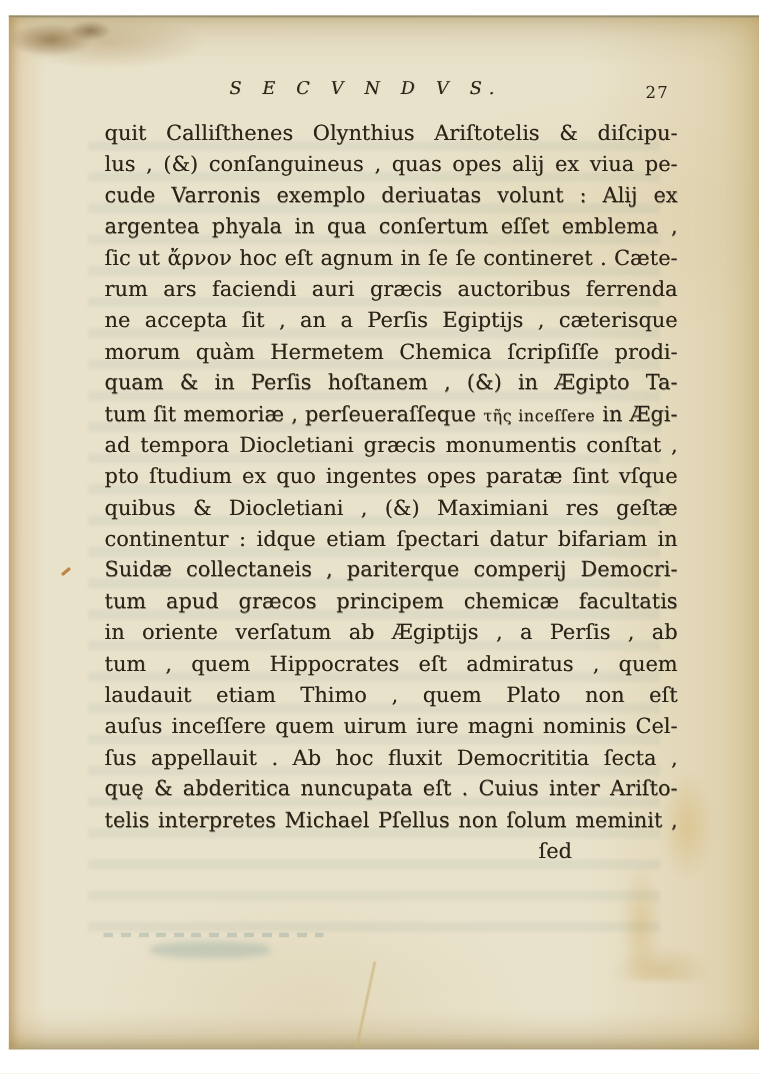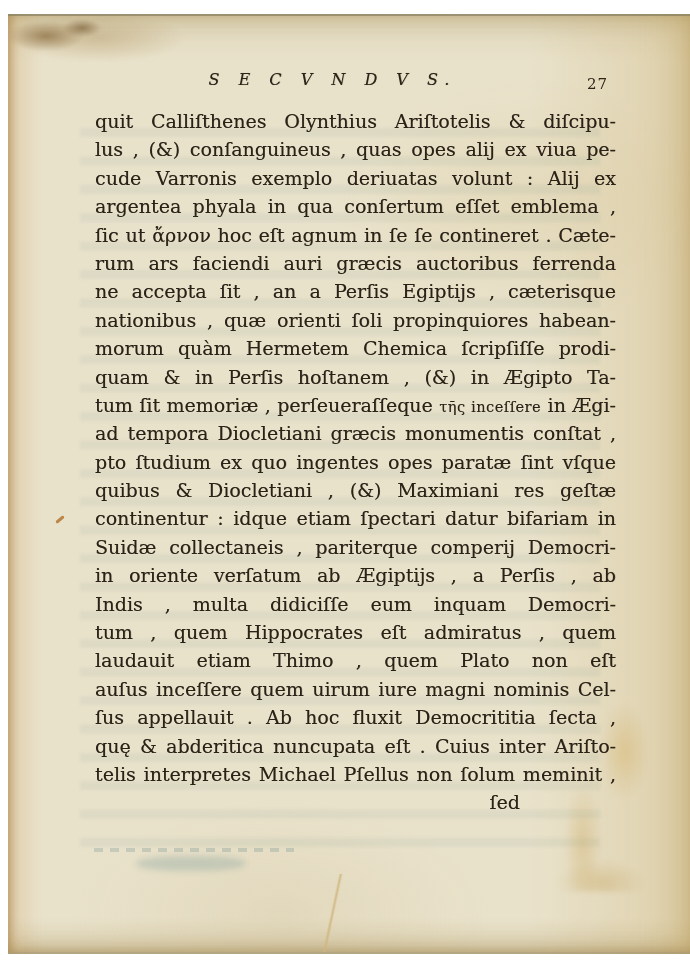--- a/index.html
+++ b/index.html
@@ -101,31 +101,30 @@
   </div>
 
   <div class="text">
     <div class="line">quit Calliſthenes Olynthius Ariſtotelis &amp; diſcipu-</div>
     <div class="line">lus , (&amp;) conſanguineus , quas opes alij ex viua pe-</div>
     <div class="line">cude Varronis exemplo deriuatas volunt : Alij ex</div>
     <div class="line">argentea phyala in qua conſertum eſſet emblema ,</div>
     <div class="line">ſic ut ἄρνον hoc eſt agnum in ſe ſe contineret . Cæte-</div>
     <div class="line">rum ars faciendi auri græcis auctoribus ferrenda</div>
     <div class="line">ne accepta ſit , an a Perſis Egiptijs , cæterisque</div>
-    <div class="line">nationibus , quæ orienti ſoli propinquiores habean-</div>
     <div class="line">morum quàm Hermetem Chemica ſcripſiſſe prodi-</div>
     <div class="line">quam &amp; in Perſis hoſtanem , (&amp;) in Ægipto Ta-</div>
     <div class="line"><span>tum ſit memoriæ , perſeueraſſeque </span><span class="greek">τῆς inceſſere</span><span> in Ægi-</span></div>
     <div class="line">ad tempora Diocletiani græcis monumentis conſtat ,</div>
     <div class="line">pto ſtudium ex quo ingentes opes paratæ ſint vſque</div>
     <div class="line">quibus &amp; Diocletiani , (&amp;) Maximiani res geſtæ</div>
     <div class="line">continentur : idque etiam ſpectari datur bifariam in</div>
     <div class="line">Suidæ collectaneis , pariterque comperij Democri-</div>
+    <div class="line">tum apud græcos principem chemicæ facultatis</div>
     <div class="line">in oriente verſatum ab Ægiptijs , a Perſis , ab</div>
-    <div class="line">Indis , multa didiciſſe eum inquam Democri-</div>
     <div class="line">tum , quem Hippocrates eſt admiratus , quem</div>
     <div class="line">laudauit etiam Thimo , quem Plato non eſt</div>
     <div class="line">auſus inceſſere quem uirum iure magni nominis Cel-</div>
     <div class="line">ſus appellauit . Ab hoc fluxit Democrititia ſecta ,</div>
     <div class="line">quę &amp; abderitica nuncupata eſt . Cuius inter Ariſto-</div>
     <div class="line">telis interpretes Michael Pſellus non ſolum meminit ,</div>
     <div class="line catchword">ſed</div>
   </div>
 </div>
 

